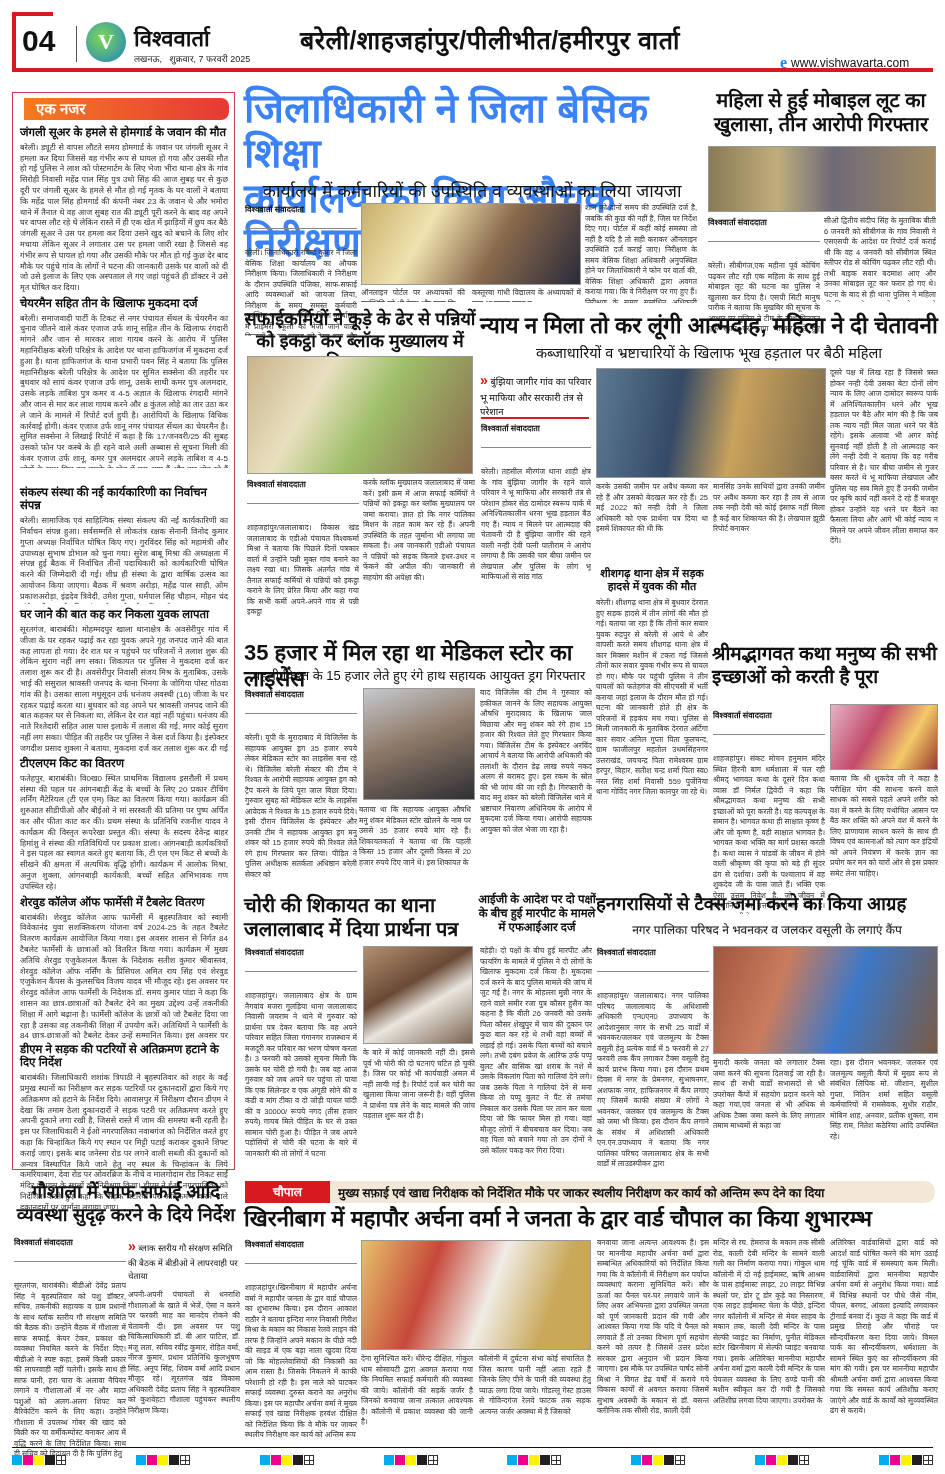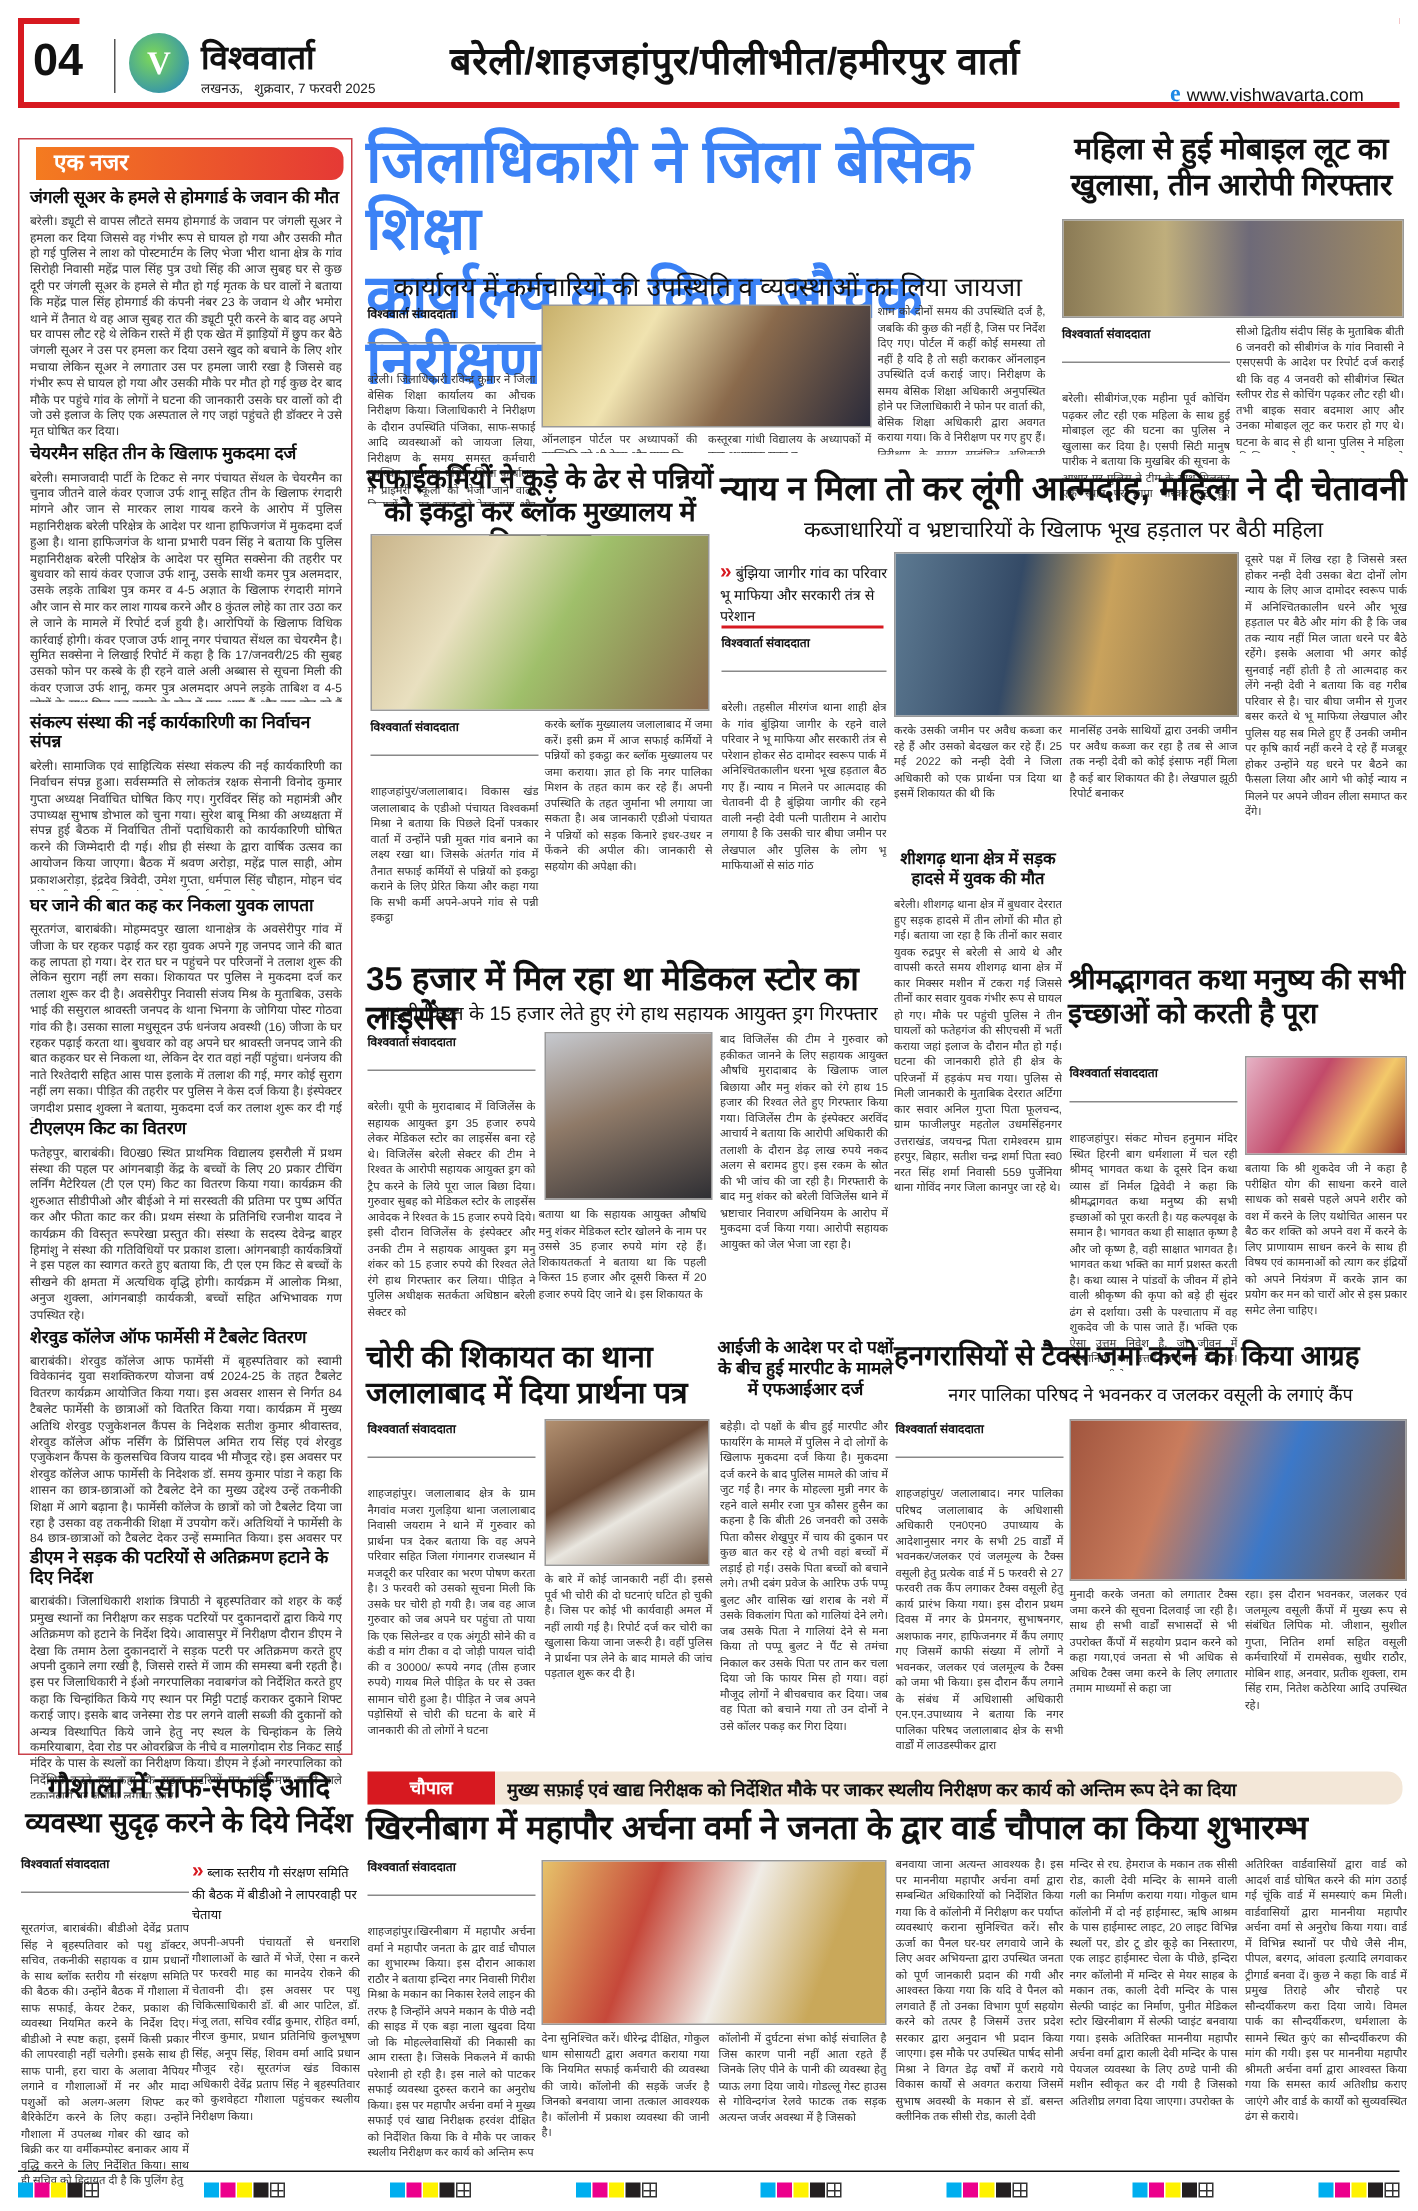--- a/index.html
+++ b/index.html
@@ -60,21 +60,21 @@
 <div class="abs eknazar">एक नजर</div>
 <div class="col" style="left:20px;top:126px;width:208px;">
   <div>
     <div class="lh">जंगली सूअर के हमले से होमगार्ड के जवान की मौत</div>
     <div class="lt" style="height:152px;overflow:hidden;margin-top:3px">बरेली। ड्यूटी से वापस लौटते समय होमगार्ड के जवान पर जंगली सूअर ने हमला कर दिया जिससे वह गंभीर रूप से घायल हो गया और उसकी मौत हो गई पुलिस ने लाश को पोस्टमार्टम के लिए भेजा भीरा थाना क्षेत्र के गांव सिरोही निवासी महेंद्र पाल सिंह पुत्र उधो सिंह की आज सुबह घर से कुछ दूरी पर जंगली सूअर के हमले से मौत हो गई मृतक के घर वालों ने बताया कि महेंद्र पाल सिंह होमगार्ड की कंपनी नंबर 23 के जवान थे और भमोरा थाने में तैनात थे वह आज सुबह रात की ड्यूटी पूरी करने के बाद वह अपने घर वापस लौट रहे थे लेकिन रास्ते में ही एक खेत में झाड़ियों में छुप कर बैठे जंगली सूअर ने उस पर हमला कर दिया उसने खुद को बचाने के लिए शोर मचाया लेकिन सूअर ने लगातार उस पर हमला जारी रखा है जिससे वह गंभीर रूप से घायल हो गया और उसकी मौके पर मौत हो गई कुछ देर बाद मौके पर पहुंचे गांव के लोगों ने घटना की जानकारी उसके घर वालों को दी जो उसे इलाज के लिए एक अस्पताल ले गए जहां पहुंचते ही डॉक्टर ने उसे मृत घोषित कर दिया।</div>
   </div>
   <div style="margin-top:2px">
     <div class="lh">चेयरमैन सहित तीन के खिलाफ मुकदमा दर्ज</div>
     <div class="lt" style="height:154px;overflow:hidden;margin-top:3px">बरेली। समाजवादी पार्टी के टिकट से नगर पंचायत सेंथल के चेयरमैन का चुनाव जीतने वाले कंवर एजाज उर्फ शानू सहित तीन के खिलाफ रंगदारी मांगने और जान से मारकर लाश गायब करने के आरोप में पुलिस महानिरीक्षक बरेली परिक्षेत्र के आदेश पर थाना हाफिजगंज में मुकदमा दर्ज हुआ है। थाना हाफिजगंज के थाना प्रभारी पवन सिंह ने बताया कि पुलिस महानिरीक्षक बरेली परिक्षेत्र के आदेश पर सुमित सक्सेना की तहरीर पर बुधवार को सायं कंवर एजाज उर्फ शानू, उसके साथी कमर पुत्र अलमदार, उसके लड़के ताबिश पुत्र कमर व 4-5 अज्ञात के खिलाफ रंगदारी मांगने और जान से मार कर लाश गायब करने और 8 कुंतल लोहे का तार उठा कर ले जाने के मामले में रिपोर्ट दर्ज हुयी है। आरोपियों के खिलाफ विधिक कार्रवाई होगी। कंवर एजाज उर्फ शानू नगर पंचायत सेंथल का चेयरमैन है। सुमित सक्सेना ने लिखाई रिपोर्ट में कहा है कि 17/जनवरी/25 की सुबह उसको फोन पर कस्बे के ही रहने वाले अली अब्बास से सूचना मिली की कंवर एजाज उर्फ शानू, कमर पुत्र अलमदार अपने लड़के ताबिश व 4-5 लोगों के साथ मिल कर उसके के खेत में घुस आए हैं और तार तोड़ रहे हैं और गंदी गंदी गालियां दे रहे हैं।</div>
   </div>
-  <div style="margin-top:8px">
+  <div style="margin-top:18px">
     <div class="lh">संकल्प संस्था की नई कार्यकारिणी का निर्वाचन संपन्न</div>
     <div class="lt" style="height:88px;overflow:hidden;margin-top:3px">बरेली। सामाजिक एवं साहित्यिक संस्था संकल्प की नई कार्यकारिणी का निर्वाचन संपन्न हुआ। सर्वसम्मति से लोकतंत्र रक्षक सेनानी विनोद कुमार गुप्ता अध्यक्ष निर्वाचित घोषित किए गए। गुरविंदर सिंह को महामंत्री और उपाध्यक्ष सुभाष डोभाल को चुना गया। सुरेश बाबू मिश्रा की अध्यक्षता में संपन्न हुई बैठक में निर्वाचित तीनों पदाधिकारी को कार्यकारिणी घोषित करने की जिम्मेदारी दी गई। शीघ्र ही संस्था के द्वारा वार्षिक उत्सव का आयोजन किया जाएगा। बैठक में श्रवण अरोड़ा, महेंद्र पाल साही, ओम प्रकाशअरोड़ा, इंद्रदेव त्रिवेदी, उमेश गुप्ता, धर्मपाल सिंह चौहान, मोहन चंद पांडे, प्रवीण शर्मा सहित संस्था के कार्यकर्ता शामिल रहे।</div>
   </div>
   <div style="margin-top:4px">
     <div class="lh">घर जाने की बात कह कर निकला युवक लापता</div>
     <div class="lt" style="height:130px;overflow:hidden;margin-top:3px">सूरतगंज, बाराबंकी। मोहम्मदपुर खाला थानाक्षेत्र के अवसेरीपुर गांव में जीजा के घर रहकर पढ़ाई कर रहा युवक अपने गृह जनपद जाने की बात कह लापता हो गया। देर रात घर न पहुंचने पर परिजनों ने तलाश शुरू की लेकिन सुराग नहीं लग सका। शिकायत पर पुलिस ने मुकदमा दर्ज कर तलाश शुरू कर दी है। अवसेरीपुर निवासी संजय मिश्र के मुताबिक, उसके भाई की ससुराल श्रावस्ती जनपद के थाना भिनगा के जोगिया पोस्ट गोठवा गांव की है। उसका साला मधुसूदन उर्फ धनंजय अवस्थी (16) जीजा के घर रहकर पढ़ाई करता था। बुधवार को वह अपने घर श्रावस्ती जनपद जाने की बात कहकर घर से निकला था, लेकिन देर रात वहां नहीं पहुंचा। धनंजय की नाते रिश्तेदारी सहित आस पास इलाके में तलाश की गई, मगर कोई सुराग नहीं लग सका। पीड़ित की तहरीर पर पुलिस ने केस दर्ज किया है। इंस्पेक्टर जगदीश प्रसाद शुक्ला ने बताया, मुकदमा दर्ज कर तलाश शुरू कर दी गई है।</div>
   </div>
   <div style="margin-top:2px">
     <div class="lh">टीएलएम किट का वितरण</div>
     <div class="lt" style="height:120px;overflow:hidden;margin-top:3px">फतेहपुर, बाराबंकी। वि0ख0 स्थित प्राथमिक विद्यालय इसरौली में प्रथम संस्था की पहल पर आंगनबाड़ी केंद्र के बच्चों के लिए 20 प्रकार टीचिंग लर्निंग मैटेरियल (टी एल एम) किट का वितरण किया गया। कार्यक्रम की शुरुआत सीडीपीओ और बीईओ ने मां सरस्वती की प्रतिमा पर पुष्प अर्पित कर और फीता काट कर की। प्रथम संस्था के प्रतिनिधि रजनीश यादव ने कार्यक्रम की विस्तृत रूपरेखा प्रस्तुत की। संस्था के सदस्य देवेन्द्र बाहर हिमांशु ने संस्था की गतिविधियों पर प्रकाश डाला। आंगनबाड़ी कार्यकत्रियों ने इस पहल का स्वागत करते हुए बताया कि, टी एल एम किट से बच्चों के सीखने की क्षमता में अत्यधिक वृद्धि होगी। कार्यक्रम में आलोक मिश्रा, अनुज शुक्ला, आंगनबाड़ी कार्यकत्री, बच्चों सहित अभिभावक गण उपस्थित रहे।</div>

